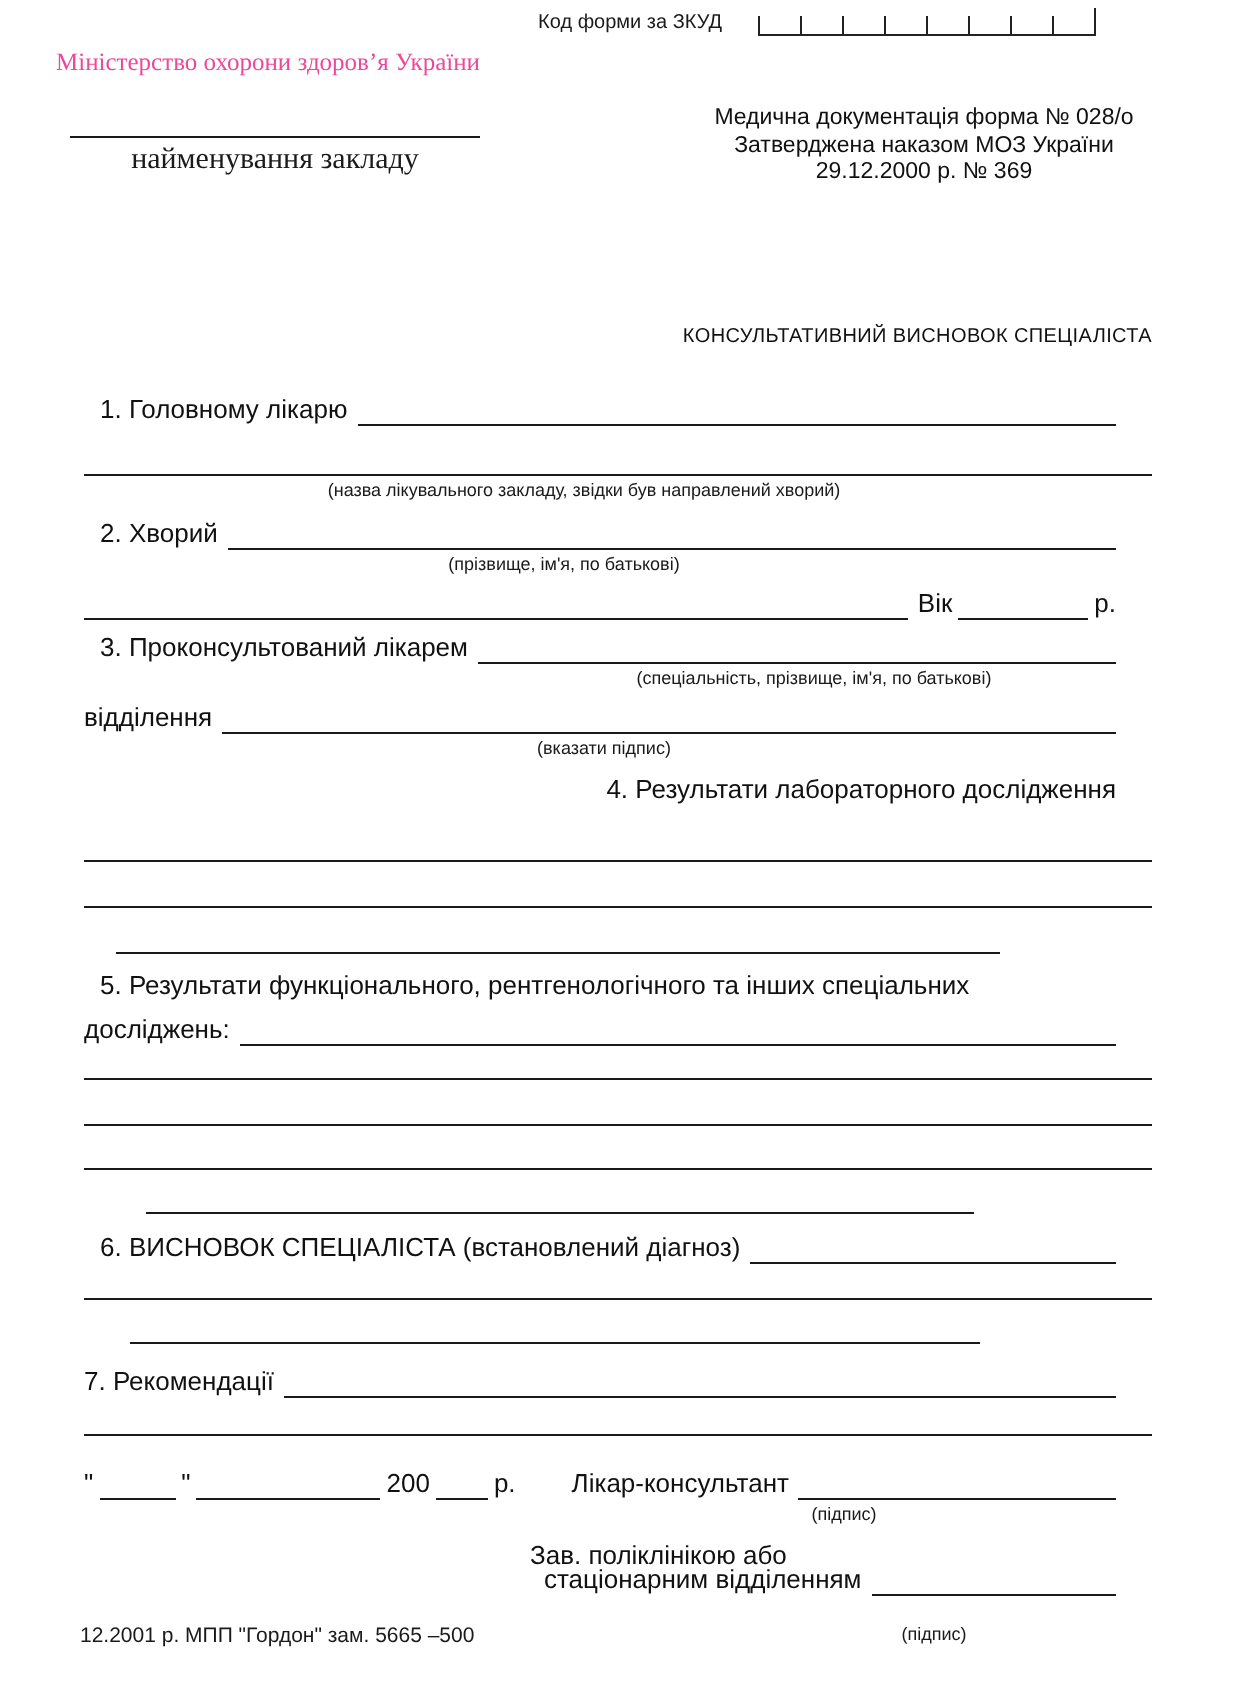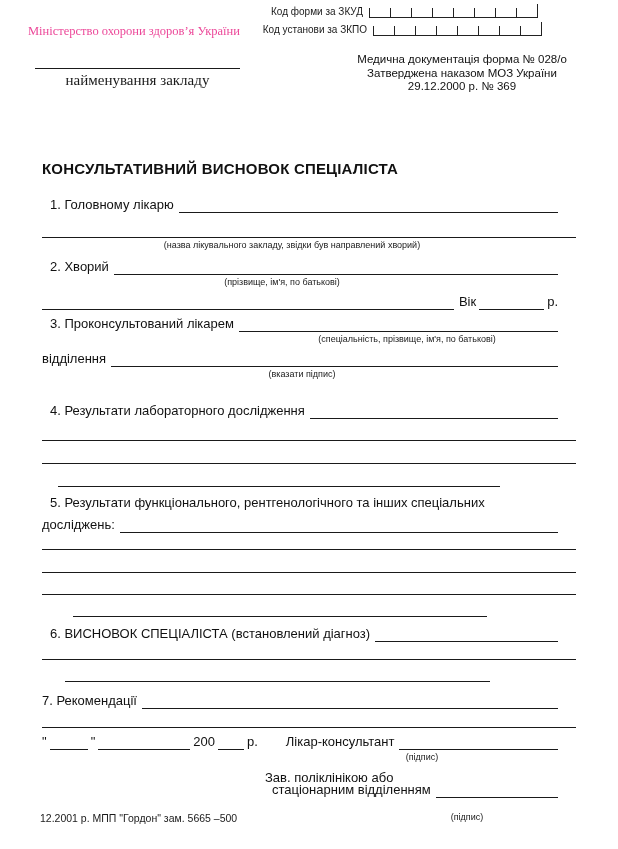--- a/index.html
+++ b/index.html
@@ -12,32 +12,32 @@
   .ministry{
     position:absolute;left:28px;top:24px;white-space:nowrap;
     font-family:"Liberation Serif",serif;font-size:12.5px;color:#ec4899;
   }
   .inst-line{position:absolute;left:35px;top:68px;width:205px;border-bottom:1.3px solid #1a1a1a;}
   .inst-caption{
     position:absolute;left:35px;top:72px;width:205px;text-align:center;
     font-family:"Liberation Serif",serif;font-size:15px;color:#1a1a1a;
   }
   .code-row{position:absolute;display:flex;align-items:flex-end;}
-  .code-row1{top:4px;right:80px;}
+  .code-row1{top:4px;right:70px;gap:12px;}
   .code-row2{top:22px;right:76px;}
   .code-label{font-size:10px;line-height:12px;white-space:nowrap;margin-right:6px;color:#1a1a1a;}
   .code-cells{display:flex;align-items:flex-end;border-bottom:1.4px solid #222;border-right:1px solid #222;height:13px;}
   .code-cell{width:20px;height:9px;border-left:1px solid #222;}
   .doc-info{
     position:absolute;left:318px;top:53px;width:288px;text-align:center;
     font-size:11.5px;line-height:13.5px;color:#111;
   }
   
   .content{position:absolute;left:42px;top:160px;width:534px;}
-  .title{text-align:left;font-weight:bold;font-size:15px;line-height:18px;letter-spacing:.2px;margin:0;}
+  .title{text-align:right;font-weight:normal;font-size:10px;line-height:18px;letter-spacing:.2px;margin:0;}
   .frow{display:flex;align-items:flex-end;height:22px;margin-right:18px;}
   .lbl{white-space:nowrap;font-size:13px;line-height:16px;}
   .num{padding-left:8px;}
   .blank{flex:1;border-bottom:1.2px solid #1a1a1a;margin-left:5px;height:1px;}
   .blank-fixed{border-bottom:1.2px solid #1a1a1a;height:1px;margin-left:3px;margin-right:3px;}
   .line-full{border-bottom:1.2px solid #1a1a1a;height:0;}
   .caption{font-size:9px;line-height:10px;text-align:center;color:#1a1a1a;}
   .sec5-text{font-size:13px;line-height:16px;margin-top:8px;padding-left:8px;}
   
   .signoff{position:absolute;left:42px;top:728px;width:534px;}
@@ -50,33 +50,20 @@
 <body>
 
 <div class="page">
 
   <div class="ministry">Міністерство охорони здоров’я України</div>
   <div class="inst-line"></div>
   <div class="inst-caption">найменування закладу</div>
 
   <div class="code-row code-row1">
     <span class="code-label">Код форми за ЗКУД</span>
-    <span class="code-cells">
-        <span class="code-cell"></span>
-        <span class="code-cell"></span>
-        <span class="code-cell"></span>
-        <span class="code-cell"></span>
-        <span class="code-cell"></span>
-        <span class="code-cell"></span>
-        <span class="code-cell"></span>
-        <span class="code-cell"></span>
-      </span>
-  </div>
-  <div class="code-row code-row2">
-    <span class="code-label">Код установи за ЗКПО</span>
     <span class="code-cells">
         <span class="code-cell"></span>
         <span class="code-cell"></span>
         <span class="code-cell"></span>
         <span class="code-cell"></span>
         <span class="code-cell"></span>
         <span class="code-cell"></span>
         <span class="code-cell"></span>
         <span class="code-cell"></span>
       </span>
@@ -114,21 +101,21 @@
       <span class="lbl num">3. Проконсультований лікарем</span>
       <span class="blank"></span>
     </div>
     <div class="caption" style="margin-top:2px;margin-left:200px;width:330px;">(спеціальність, прізвище, ім'я, по батькові)</div>
     <div class="frow" style="margin-top:1px;">
       <span class="lbl">відділення</span>
       <span class="blank"></span>
     </div>
     <div class="caption" style="margin-top:2px;margin-left:150px;width:220px;">(вказати підпис)</div>
 
-    <div class="frow" style="margin-top:18px;">
+    <div class="frow" style="margin-top:8px;flex-direction:column;">
       <span class="lbl num">4. Результати лабораторного дослідження</span>
       <span class="blank"></span>
     </div>
     <div class="line-full" style="margin-top:21px;"></div>
     <div class="line-full" style="margin-top:22px;"></div>
     <div class="line-full" style="margin-top:22px;margin-left:16px;margin-right:76px;"></div>
 
     <div class="sec5-text">5. Результати функціонального, рентгенологічного та інших спеціальних</div>
     <div class="frow">
       <span class="lbl">досліджень:</span>

